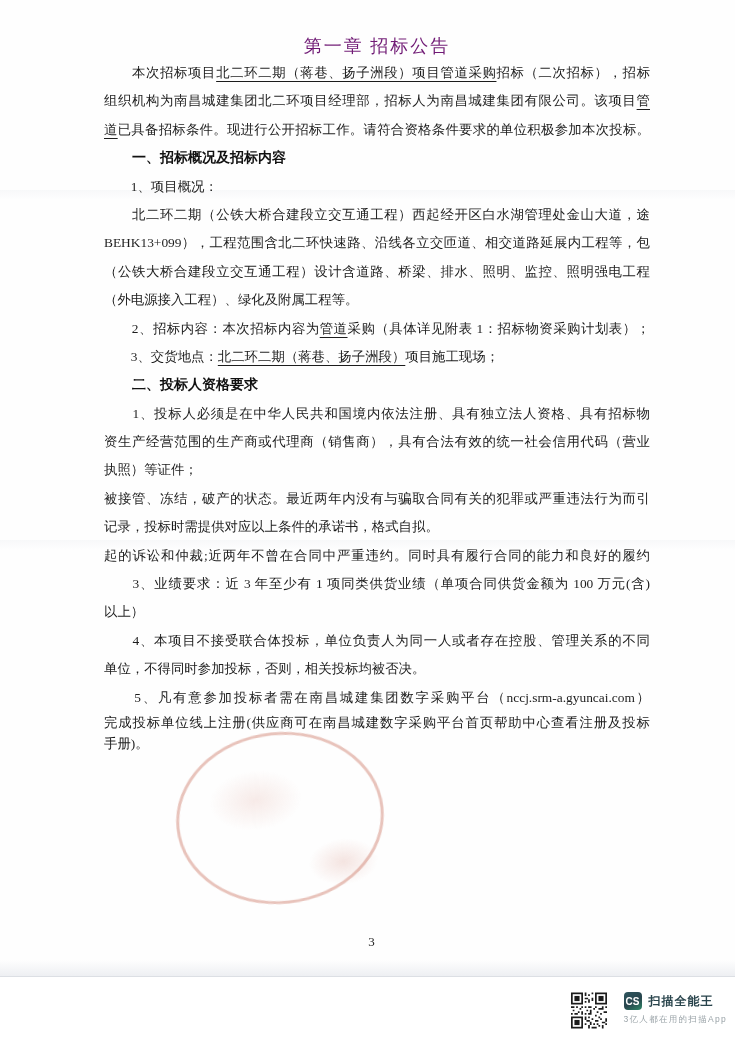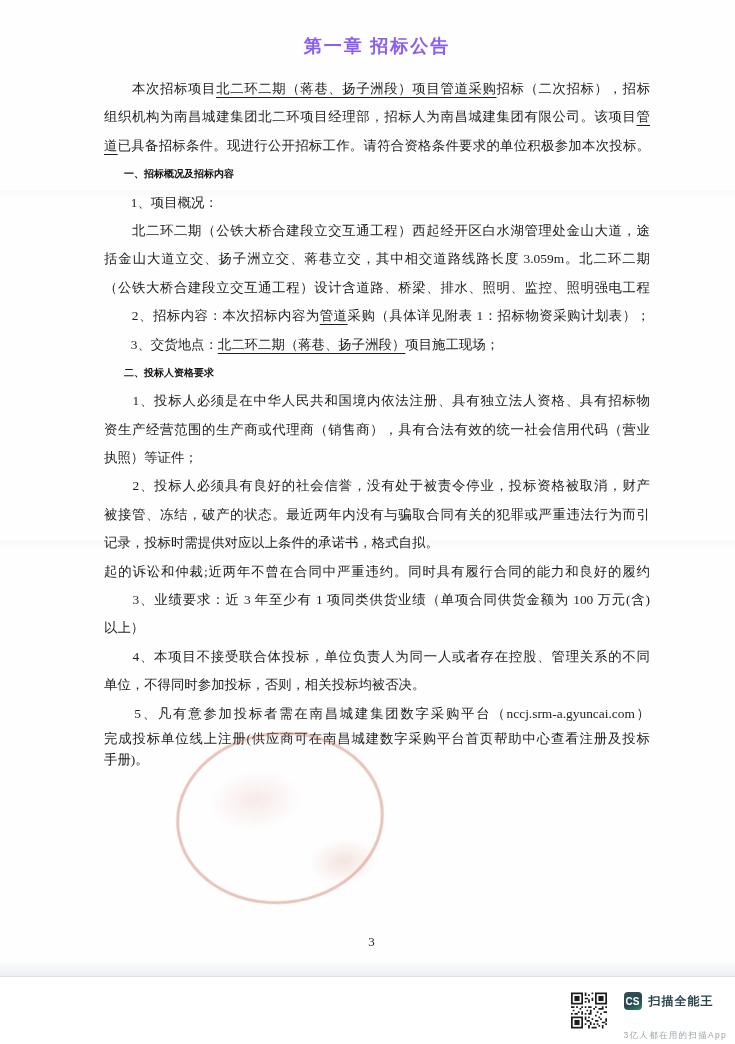--- a/index.html
+++ b/index.html
@@ -22,29 +22,29 @@
   .scan-edge {
     position:absolute; left:0; right:0; bottom:0; height:16px;
     background:linear-gradient(180deg, rgba(233,236,240,0) 0%, rgba(224,227,233,0.55) 100%);
     pointer-events:none;
   }
   
   .content {
     position:absolute; left:104px; top:35px; width:546px; color:#1d1d1d;
   }
   .title {
-    font-size:18px; font-weight:bold; text-align:center;
-    line-height:22px; margin:0 0 18px 0; letter-spacing:2px; color:#8b5cf6;
+    font-size:18px; font-weight:normal; text-align:center;
+    line-height:22px; margin:0 0 2px 0; letter-spacing:2px; color:#701a75;
   }
   .ln {
     height:28.4px; line-height:28.4px; font-size:13.4px;
     white-space:nowrap; color:#1c1c1c;
   }
   .ln.j { white-space:normal; text-align:justify; text-align-last:justify; overflow:hidden; }
-  .ln.b { font-weight:bold; font-size:10px; color:#111; }
+  .ln.b { font-weight:bold; font-size:14px; color:#111; }
   .ln.t { height:21px; line-height:21px; }
   .u { text-decoration:underline; text-underline-offset:3.5px; text-decoration-thickness:1px; }
   .pagenum {
     position:absolute; top:934px; left:8px; right:0; text-align:center;
     font-size:13px; color:#222;
   }
   
   .stamp {
     position:absolute; left:176px; top:732px; width:202px; height:166px;
     border:3px solid rgba(194,92,70,0.36); border-radius:50%;
@@ -67,47 +67,47 @@
   .qr { width:36px; height:37px; margin-right:17px; }
   .brand-row { display:flex; align-items:center; }
   .cs-logo {
     width:18px; height:18px; border-radius:4px;
     background:linear-gradient(150deg,#2e555e 0%,#28454d 55%,#2e8a68 100%);
     color:#fff; font-weight:bold; font-size:10px;
     display:flex; align-items:center; justify-content:center;
     margin-right:7px; flex:0 0 auto;
   }
   .brand-name { font-weight:bold; font-size:12px; color:#29444c; letter-spacing:1px; line-height:18px; }
-  .brand-tagline { margin-top:20px; font-size:8.5px; color:#9aa3a8; letter-spacing:1.3px; }
+  .brand-tagline { margin-top:4px; font-size:8.5px; color:#9aa3a8; letter-spacing:1.3px; }
 </style>
 </head>
 <body>
 
 <div class="scan">
   <div class="scan-noise" style="top:190px;"></div>
   <div class="scan-noise" style="top:540px;"></div>
 
   <div class="content">
     <div class="title">第一章 招标公告</div>
     <div>
         <div class="ln j"><span>　　本次招标项目</span><span class="u">北二环二期（蒋巷、扬子洲段）项目管道采购</span><span>招标（二次招标），招标</span></div>
         <div class="ln j"><span>组织机构为南昌城建集团北二环项目经理部，招标人为南昌城建集团有限公司。该项目</span><span class="u">管</span></div>
         <div class="ln j"><span class="u">道</span><span>已具备招标条件。现进行公开招标工作。请符合资格条件要求的单位积极参加本次投标。</span></div>
         <div class="ln b"><span>　　一、招标概况及招标内容</span></div>
         <div class="ln"><span>　　1、项目概况：</span></div>
         <div class="ln j"><span>　　北二环二期（公铁大桥合建段立交互通工程）西起经开区白水湖管理处金山大道，途</span></div>
-        <div class="ln j"><span>括金山大道立交、扬子洲立交、蒋巷立交，其中相交道路线路长度 3.059m。北二环二期</span></div>
+        <div class="ln j"><span>BEHK13+099），工程范围含北二环快速路、沿线各立交匝道、相交道路延展内工程等，包</span></div>
         <div class="ln j"><span>（公铁大桥合建段立交互通工程）设计含道路、桥梁、排水、照明、监控、照明强电工程</span></div>
+        <div class="ln"><span>（外电源接入工程）、绿化及附属工程等。</span></div>
         <div class="ln j"><span>　　2、招标内容：本次招标内容为</span><span class="u">管道</span><span>采购（具体详见附表 1：招标物资采购计划表）；</span></div>
         <div class="ln"><span>　　3、交货地点：</span><span class="u">北二环二期（蒋巷、扬子洲段）</span><span>项目施工现场；</span></div>
         <div class="ln b"><span>　　二、投标人资格要求</span></div>
         <div class="ln j"><span>　　1、投标人必须是在中华人民共和国境内依法注册、具有独立法人资格、具有招标物</span></div>
         <div class="ln j"><span>资生产经营范围的生产商或代理商（销售商），具有合法有效的统一社会信用代码（营业</span></div>
         <div class="ln"><span>执照）等证件；</span></div>
-        <div class="ln j"><span>　　2、投标人必须具有良好的社会信誉，没有处于被责令停业，投标资格被取消，财产</span></div>
         <div class="ln j"><span>被接管、冻结，破产的状态。最近两年内没有与骗取合同有关的犯罪或严重违法行为而引</span></div>
         <div class="ln"><span>记录，投标时需提供对应以上条件的承诺书，格式自拟。</span></div>
         <div class="ln j"><span>起的诉讼和仲裁;近两年不曾在合同中严重违约。同时具有履行合同的能力和良好的履约</span></div>
         <div class="ln j"><span>　　3、业绩要求：近 3 年至少有 1 项同类供货业绩（单项合同供货金额为 100 万元(含)</span></div>
         <div class="ln"><span>以上）</span></div>
         <div class="ln j"><span>　　4、本项目不接受联合体投标，单位负责人为同一人或者存在控股、管理关系的不同</span></div>
         <div class="ln"><span>单位，不得同时参加投标，否则，相关投标均被否决。</span></div>
         <div class="ln j"><span>　　5、凡有意参加投标者需在南昌城建集团数字采购平台（nccj.srm-a.gyuncai.com）</span></div>
         <div class="ln j t"><span>完成投标单位线上注册(供应商可在南昌城建数字采购平台首页帮助中心查看注册及投标</span></div>
         <div class="ln t"><span>手册)。</span></div>

